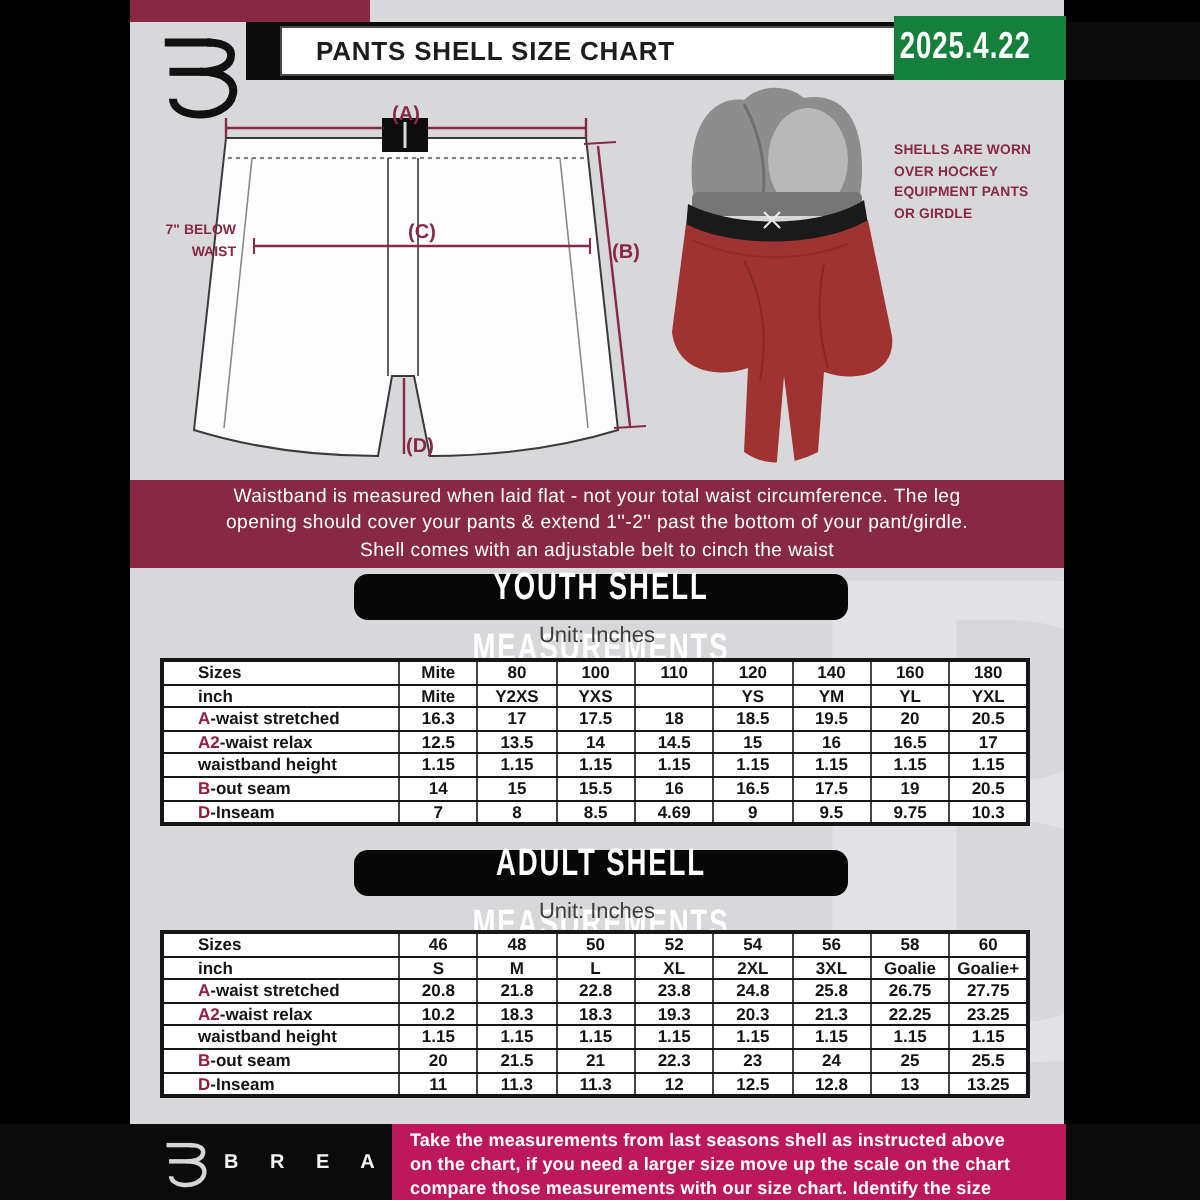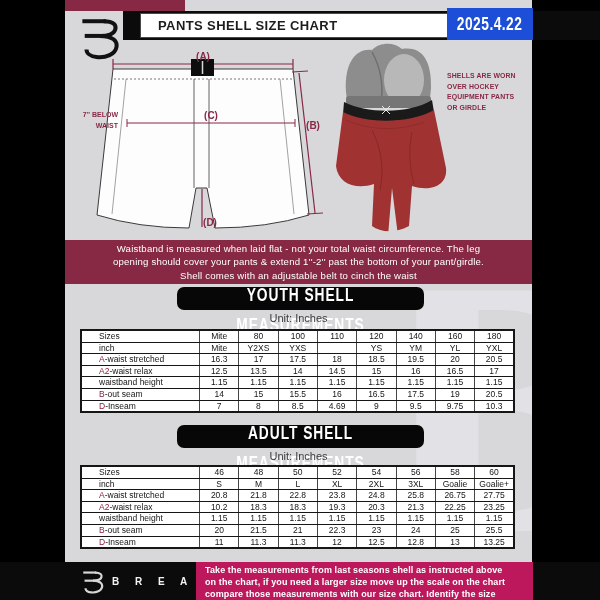--- a/index.html
+++ b/index.html
@@ -7,43 +7,43 @@
         font-family:"Liberation Sans",sans-serif;}
   .content{position:absolute;left:65px;top:0;width:467px;height:600px;background:#d8d8db;overflow:hidden;}
   .watermark{position:absolute;left:305px;top:250px;font-family:"DejaVu Serif",serif;font-weight:bold;
              font-size:330px;line-height:1;color:#e2e2e6;}
   
   .top-strip{position:absolute;left:65px;top:0;width:120px;height:11px;background:#872944;}
   .header-bar{position:absolute;left:123px;top:11px;width:477px;height:29px;background:#0b0b0b;}
   .title-box{position:absolute;left:140px;top:13px;width:360px;height:25px;background:#fff;
              border:1px solid #4a4a4a;box-sizing:border-box;line-height:23px;padding-left:17px;
              font-size:13px;font-weight:bold;letter-spacing:.4px;color:#1d1d1d;}
-  .date-box{position:absolute;left:447px;top:8px;width:86px;height:32px;background:#1d4ed8;
-            color:#fff;text-align:center;}
+  .date-box{position:absolute;left:447px;top:8px;width:86px;height:32px;background:#15803d;
+            color:#fff;text-align:left;}
   .date-box span{display:inline-block;font-weight:bold;font-size:15px;line-height:32px;
                  transform:scale(.92,1.25);letter-spacing:.5px;}
   .logo-top{position:absolute;left:76px;top:13px;}
   
   .shorts-svg{position:absolute;left:80px;top:45px;}
   .photo-svg{position:absolute;left:332px;top:40px;}
   .photo-note{position:absolute;left:447px;top:71px;width:92px;color:#872944;
               font-size:6.9px;font-weight:bold;line-height:1.55;letter-spacing:.1px;}
   
   .banner{position:absolute;left:65px;top:240px;width:467px;height:44px;background:#872944;color:#fff;
           display:flex;flex-direction:column;justify-content:center;align-items:center;
           font-size:9.6px;font-weight:normal;line-height:1.42;letter-spacing:.2px;}
   
   .section-title{position:absolute;left:177px;width:247px;height:23px;background:#070707;
                  border-radius:7px;color:#ffffff;text-align:center;}
   .section-title span{display:inline-block;font-weight:bold;font-size:14.5px;line-height:23px;
                       letter-spacing:1px;transform:scale(.95,1.32);}
   .unit{position:absolute;left:65px;width:467px;text-align:center;font-size:11px;color:#3d3d3d;}
   
   .size-table{position:absolute;left:80px;width:435px;border-collapse:collapse;table-layout:fixed;
-              background:#fff;border:2px solid #161616;font-size:8.5px;font-weight:normal;color:#151515;}
+              background:#fff;border:2px solid #161616;font-size:8.5px;font-weight:bold;color:#151515;}
   .size-table td{border:1px solid #454545;border-top:1.5px solid #161616;border-bottom:1.5px solid #161616;
                  height:10.6px;padding:0;text-align:center;line-height:1;}
   .size-table td.lbl{text-align:left;padding-left:17px;width:100px;}
   .pfx{color:#8f1f3c;}
   
   .footer-bar{position:absolute;left:0;top:562px;width:600px;height:38px;background:#0b0b0b;}
   .logo-foot{position:absolute;left:80px;top:568px;}
   .brand{position:absolute;left:112px;top:576px;color:#f3f3f3;font-size:10px;font-weight:bold;
          letter-spacing:6.5px;}
   .footer-note{position:absolute;left:196px;top:562px;width:337px;height:38px;background:#be185d;

